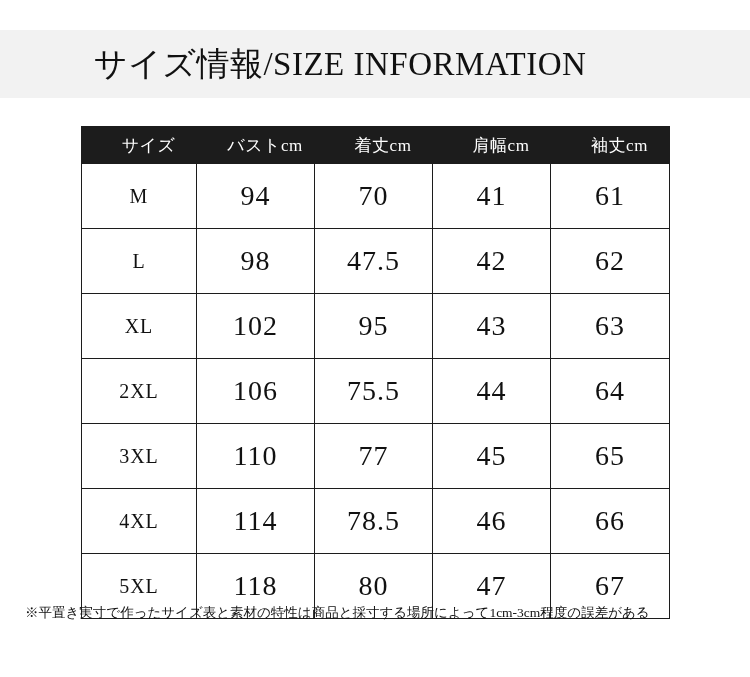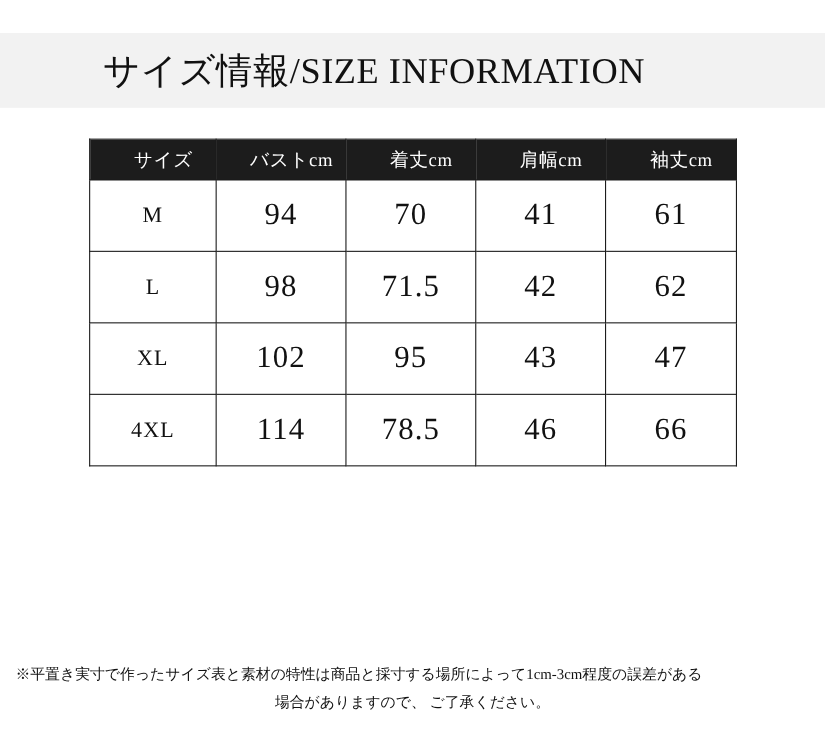--- a/index.html
+++ b/index.html
@@ -93,20 +93,21 @@
     width: 722px;
     font-size: 13.5px;
     line-height: 26px;
     color: #111111;
     text-align: center;
   }
   .note .line1 {
     display: block;
     text-align: left;
     padding-left: 0;
+    margin-left: 11px;
   }
   .note .line2 {
     display: block;
     text-align: center;
   }
 </style>
 </head>
 <body>
 
 <div class="page">
@@ -136,40 +137,60 @@
         <tr>
           <td class="size-col">M</td>
           <td>94</td>
           <td>70</td>
           <td>41</td>
           <td>61</td>
         </tr>
         <tr>
           <td class="size-col">L</td>
           <td>98</td>
-          <td>71.5</td>
+          <td>47.5</td>
           <td>42</td>
           <td>62</td>
         </tr>
         <tr>
           <td class="size-col">XL</td>
           <td>102</td>
           <td>95</td>
           <td>43</td>
-          <td>47</td>
+          <td>63</td>
+        </tr>
+        <tr>
+          <td class="size-col">2XL</td>
+          <td>106</td>
+          <td>75.5</td>
+          <td>44</td>
+          <td>64</td>
+        </tr>
+        <tr>
+          <td class="size-col">3XL</td>
+          <td>110</td>
+          <td>77</td>
+          <td>45</td>
+          <td>65</td>
         </tr>
         <tr>
           <td class="size-col">4XL</td>
           <td>114</td>
           <td>78.5</td>
           <td>46</td>
           <td>66</td>
         </tr>
+        <tr>
+          <td class="size-col">5XL</td>
+          <td>118</td>
+          <td>80</td>
+          <td>47</td>
+          <td>67</td>
+        </tr>
       </tbody>
     </table>
   </div>
 
   <div class="note">
     <span class="line1">※平置き実寸で作ったサイズ表と素材の特性は商品と採寸する場所によって1cm-3cm程度の誤差がある</span>
-    <span class="line2">場合がありますので、 ご了承ください。</span>
   </div>
 
 </div>
 
 </body></html>

